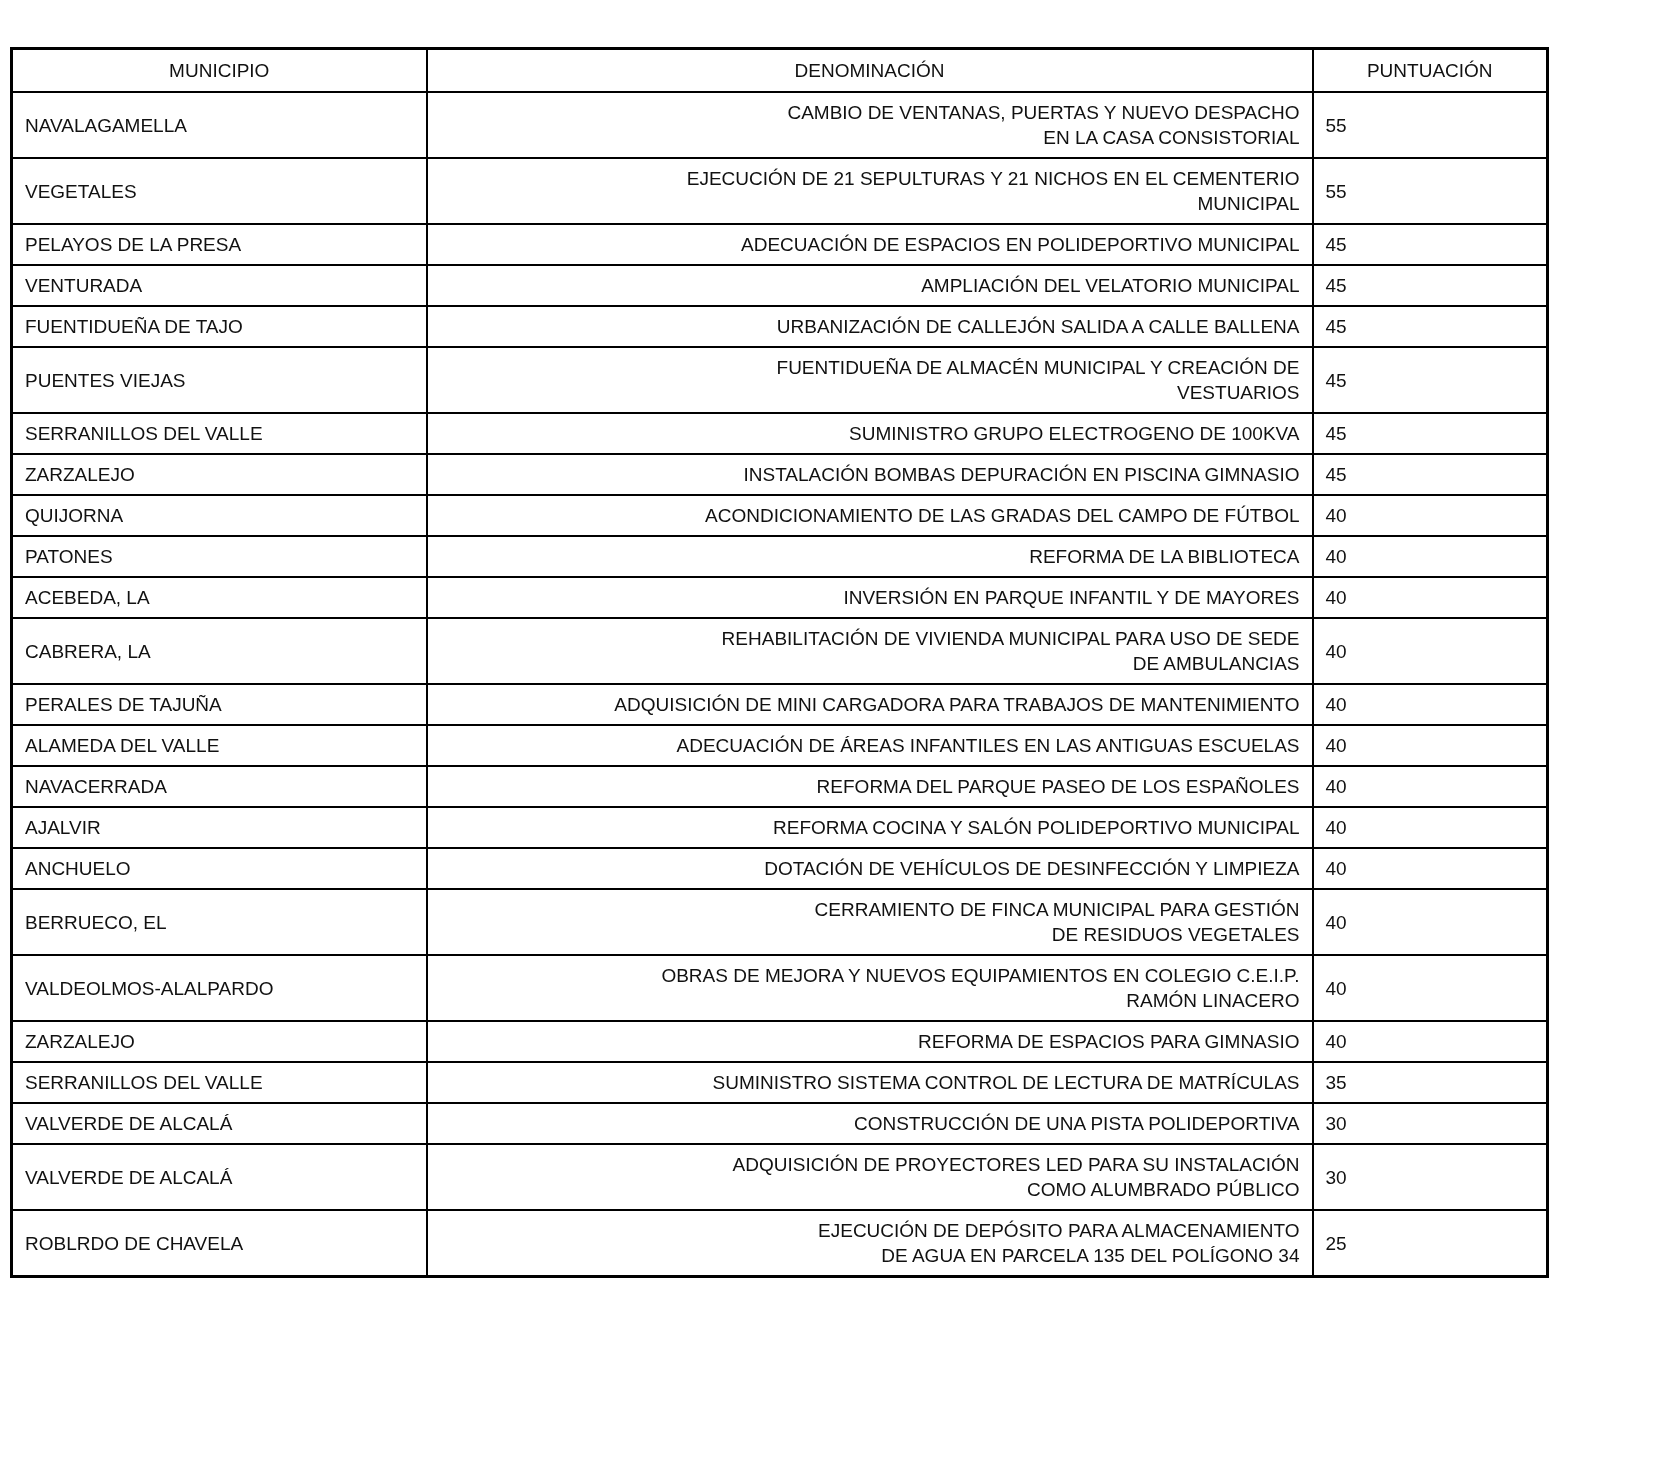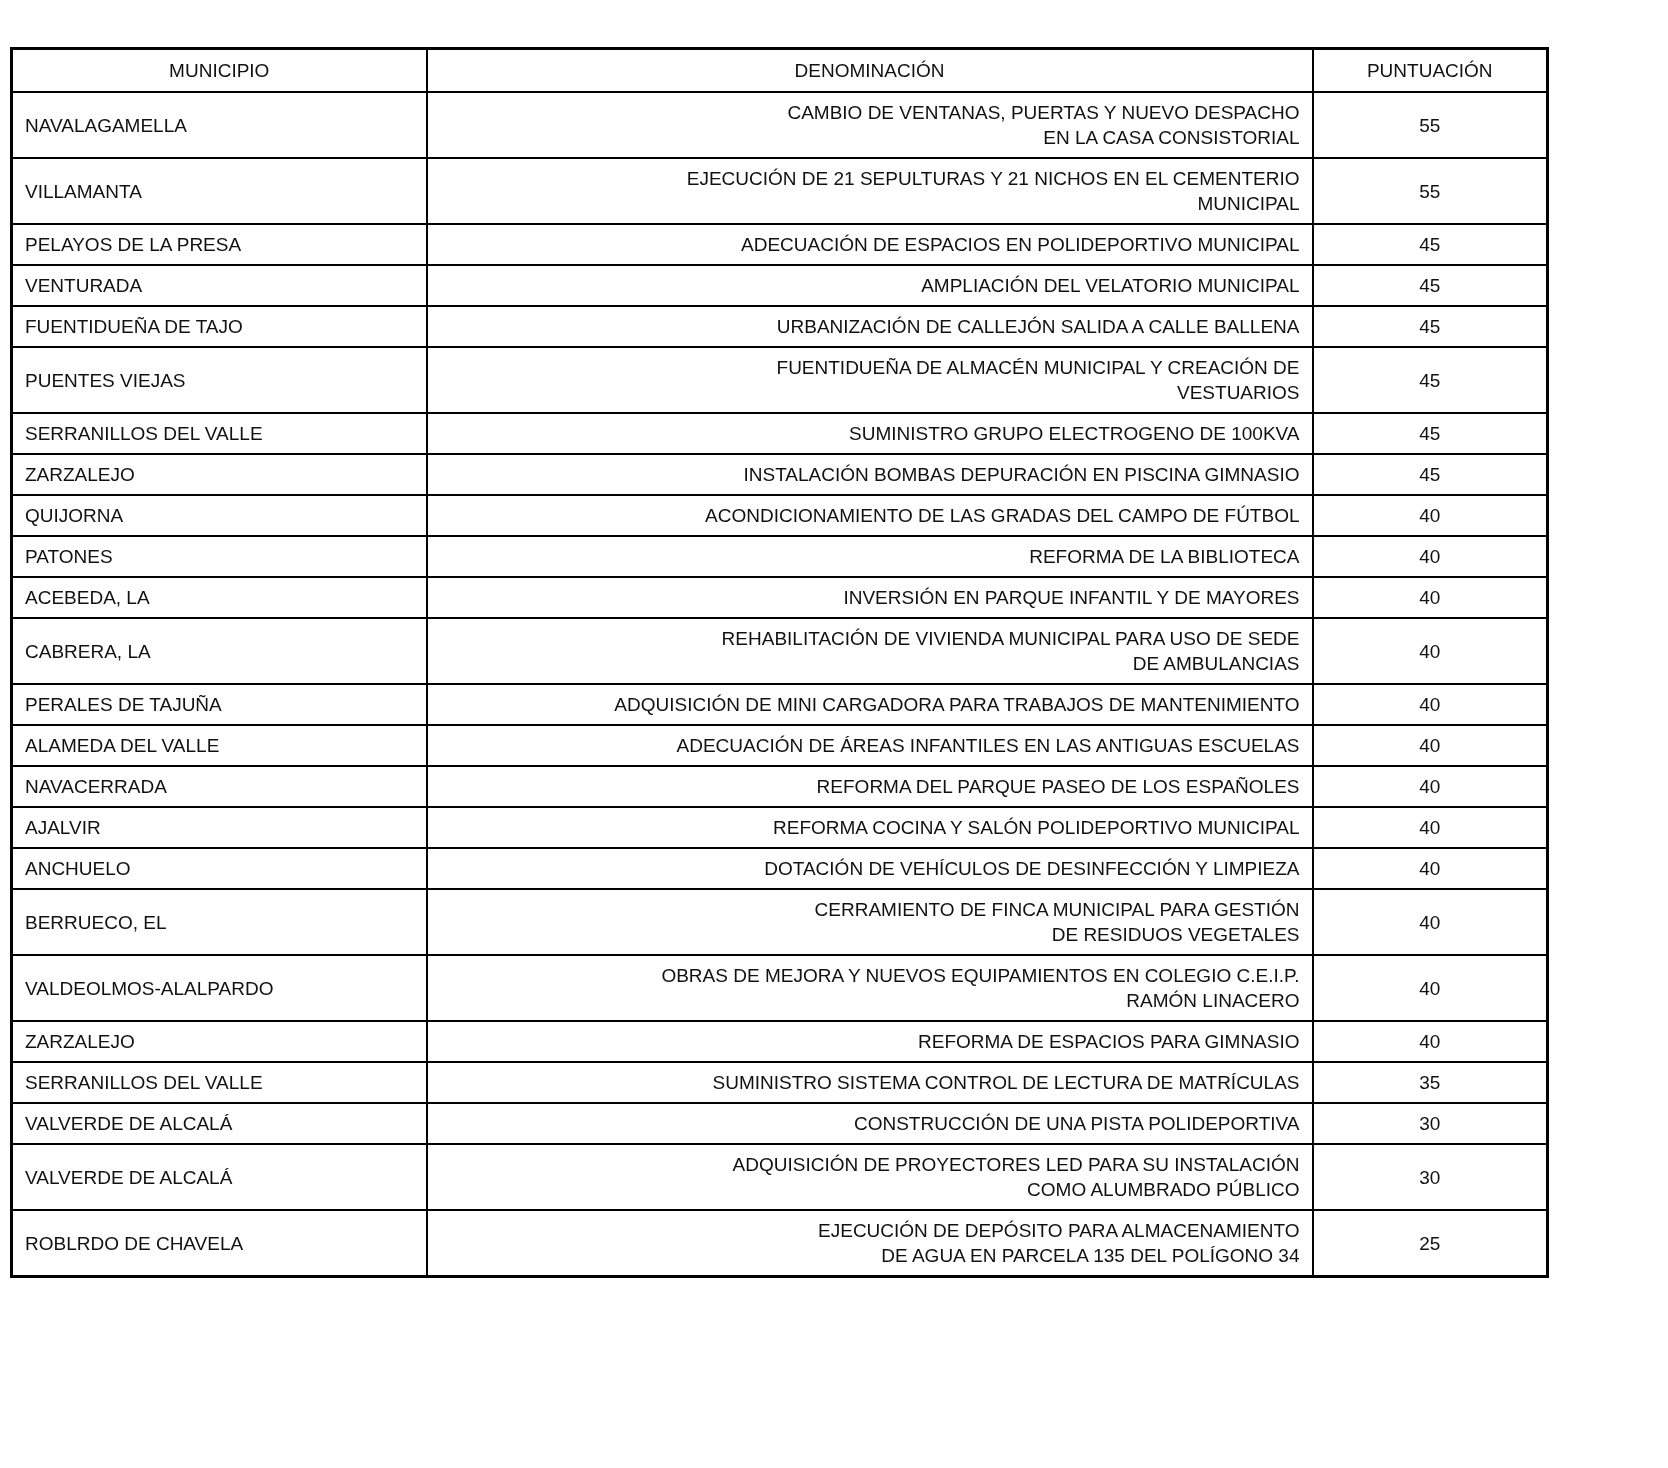--- a/index.html
+++ b/index.html
@@ -41,21 +41,21 @@
     padding: 8px 6px;
   }
   td.col-municipio {
     text-align: left;
   }
   td.col-denominacion {
     text-align: right;
     white-space: pre-line;
   }
   td.col-puntuacion {
-    text-align: center;
+    text-align: left;
   }
   col.c-municipio   { width: 415px; }
   col.c-denominacion{ width: 886px; }
   col.c-puntuacion  { width: 235px; }
 </style>
 </head>
 <body>
 
 <div class="page">
   <table class="score-table">
@@ -72,21 +72,21 @@
       </tr>
     </thead>
     <tbody>
         <tr>
           <td class="col-municipio">NAVALAGAMELLA</td>
           <td class="col-denominacion">CAMBIO DE VENTANAS, PUERTAS Y NUEVO DESPACHO
 EN LA CASA CONSISTORIAL</td>
           <td class="col-puntuacion">55</td>
         </tr>
         <tr>
-          <td class="col-municipio">VILLAMANTA</td>
+          <td class="col-municipio">VEGETALES</td>
           <td class="col-denominacion">EJECUCIÓN DE 21 SEPULTURAS Y 21 NICHOS EN EL CEMENTERIO
 MUNICIPAL</td>
           <td class="col-puntuacion">55</td>
         </tr>
         <tr>
           <td class="col-municipio">PELAYOS DE LA PRESA</td>
           <td class="col-denominacion">ADECUACIÓN DE ESPACIOS EN POLIDEPORTIVO MUNICIPAL</td>
           <td class="col-puntuacion">45</td>
         </tr>
         <tr>

